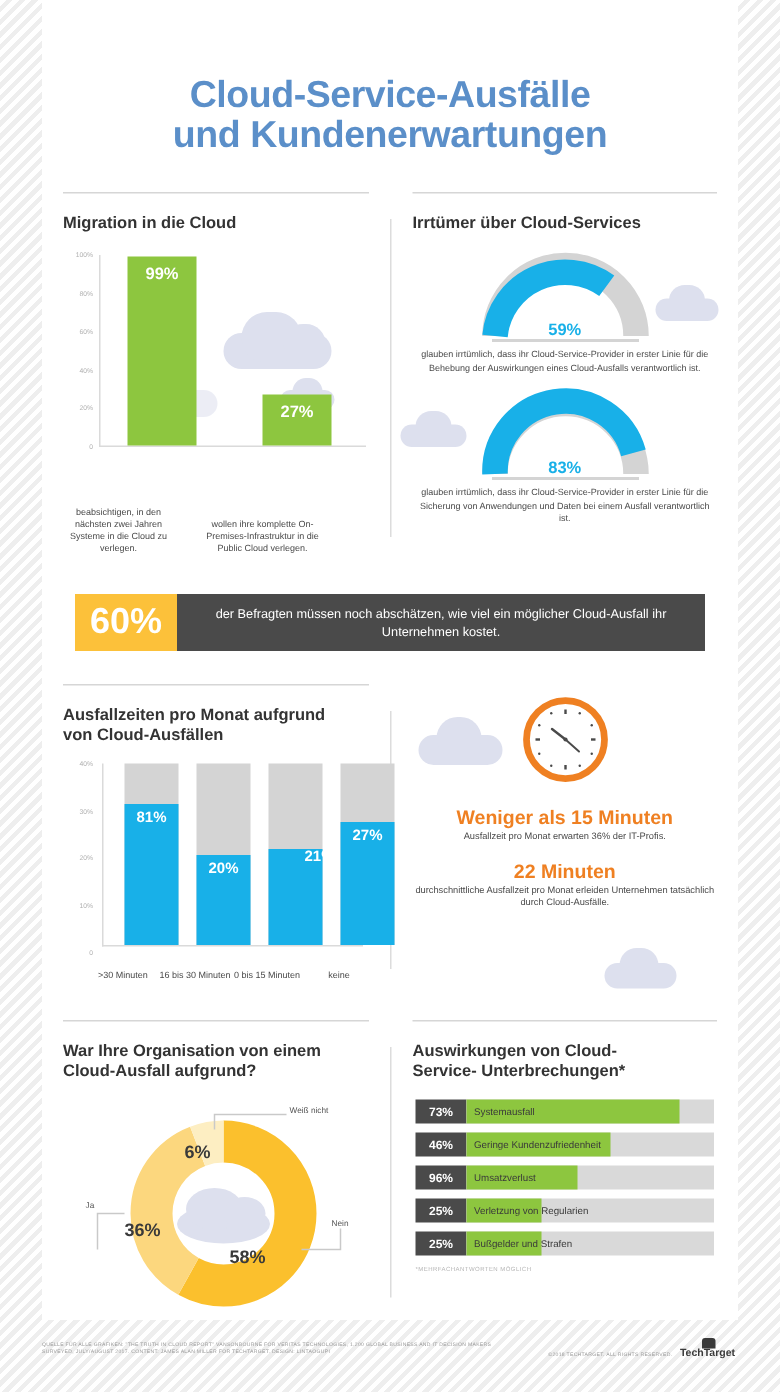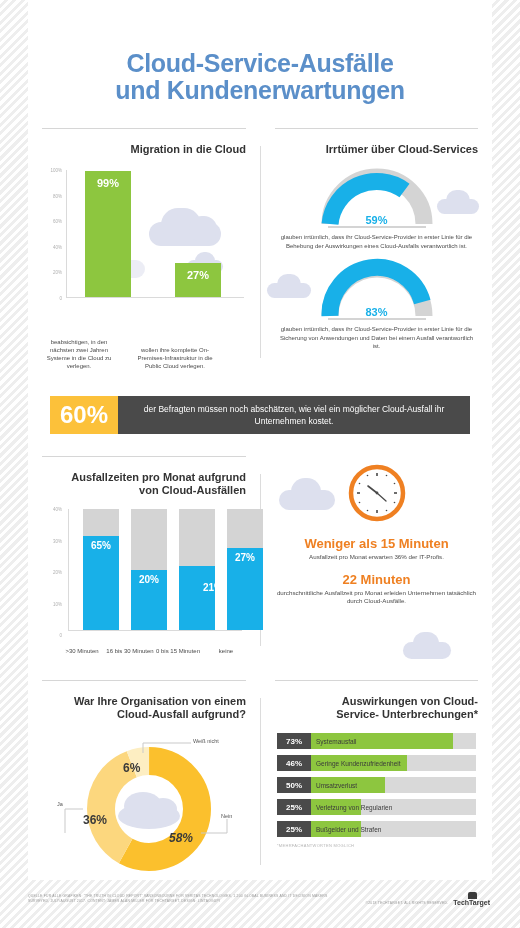--- a/index.html
+++ b/index.html
@@ -27,21 +27,21 @@
 
   
   .row{display:flex;}
   .panel{position:relative;box-sizing:border-box;}
   .panel-head{
     border-top:1px solid #d6d6d6;
     margin:0 14px;
     padding-top:14px;
   }
   .panel-title{
-    text-align:right;font-weight:bold;color:#333;font-size:11px;line-height:13px;
+    text-align:left;font-weight:bold;color:#333;font-size:11px;line-height:13px;
   }
   .vdiv{width:1px;background:#dcdcdc;margin:18px 0 10px 0;}
 
   .cl{position:absolute;}
   .cl span{position:absolute;background:#dde0ee;border-radius:999px;}
 
   
   .bcarea{position:relative;height:150px;margin:14px 10px 0 10px;}
   .yaxis{position:absolute;left:0;top:0;bottom:22px;width:26px;}
   .yaxis div{position:absolute;right:2px;font-size:4.5px;color:#b0b0b0;transform:translateY(-50%);}
@@ -210,33 +210,33 @@
           <div style="top:25%">30%</div>
           <div style="top:50%">20%</div>
           <div style="top:75%">10%</div>
           <div style="top:100%">0</div>
         </div>
 
         <div class="sbplot">
           <div class="scol" style="left:14px;">
             <div class="sbg"></div>
             <div class="sfg" style="height:77.5%;">
-              <div class="sv" style="top:4px;">65%</div>
+              <div class="sv" style="top:4px;">81%</div>
             </div>
           </div>
           <div class="scol" style="left:62px;">
             <div class="sbg"></div>
             <div class="sfg" style="height:50%;">
               <div class="sv" style="top:4px;">20%</div>
             </div>
           </div>
           <div class="scol" style="left:110px;">
             <div class="sbg"></div>
             <div class="sfg" style="height:52.5%;">
-              <div class="sv" style="top:16px;padding-left:24px;">21%</div>
+              <div class="sv" style="top:0;padding-left:24px;">21%</div>
             </div>
           </div>
           <div class="scol" style="left:158px;">
             <div class="sbg"></div>
             <div class="sfg" style="height:67.5%;">
               <div class="sv" style="top:4px;">27%</div>
             </div>
           </div>
         </div>
 
@@ -318,21 +318,21 @@
             <ellipse cx="132" cy="88" rx="14" ry="11"></ellipse>
           </g>
         </svg>
 
         <div class="dlabel" style="left:162px;top:17px;">Weiß nicht</div>
         <div class="dlabel" style="left:26px;top:80px;">Ja</div>
         <div class="dlabel" style="left:190px;top:92px;">Nein</div>
 
         <div class="dval" style="left:92px;top:40px;">6%</div>
         <div class="dval" style="left:52px;top:92px;">36%</div>
-        <div class="dval" style="left:138px;top:110px;font-style:italic;">58%</div>
+        <div class="dval" style="left:122px;top:110px;">58%</div>
       </div>
     </div>
 
     <div class="vdiv"></div>
 
     <div class="panel" style="width:231px;">
       <div class="panel-head">
         <div class="panel-title">Auswirkungen von Cloud-</div>
         <div class="panel-title">Service- Unterbrechungen*</div>
       </div>
@@ -346,21 +346,21 @@
           </div>
         </div>
         <div class="hb">
           <div class="p">46%</div>
           <div class="track">
             <div class="fill" style="width:58%;"></div>
             <div class="lab">Geringe Kundenzufriedenheit</div>
           </div>
         </div>
         <div class="hb">
-          <div class="p">50%</div>
+          <div class="p">96%</div>
           <div class="track">
             <div class="fill" style="width:45%;"></div>
             <div class="lab">Umsatzverlust</div>
           </div>
         </div>
         <div class="hb">
           <div class="p">25%</div>
           <div class="track">
             <div class="fill" style="width:30%;"></div>
             <div class="lab">Verletzung von Regularien</div>

